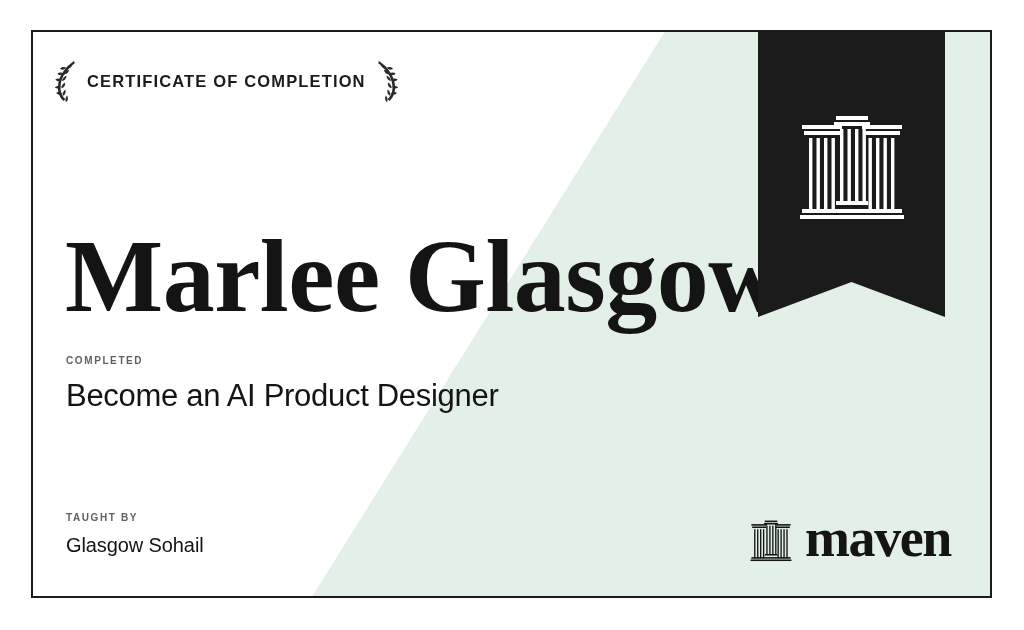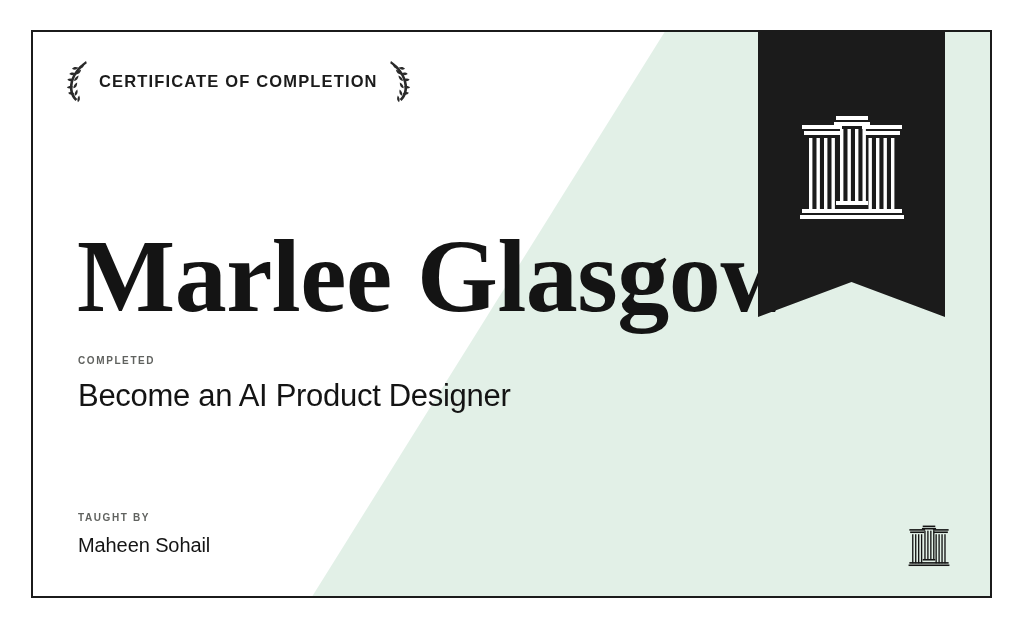--- a/index.html
+++ b/index.html
@@ -43,21 +43,20 @@
     background: #e2f0e7;
     clip-path: polygon(66.0% 0%, 100% 0%, 100% 100%, 29.2% 100%);
     z-index: 0;
   }
 
   
   .layer {
     position: absolute;
     inset: 0;
     z-index: 2;
-    margin-left: 12px;
   }
 
   
   #award-ribbon {
     position: absolute;
     left: 725px;
     top: -2px;
     width: 187px;
     height: 287px;
     background: #1b1b1b;
@@ -263,21 +262,21 @@
 
       <div id="recipient-name">Marlee Glasgow</div>
 
       <div id="completed-block">
         <div class="meta-label">COMPLETED</div>
         <div id="course-title" class="meta-value">Become an AI Product Designer</div>
       </div>
 
       <div id="taught-by-block">
         <div class="meta-label">TAUGHT BY</div>
-        <div id="instructor-name" class="meta-value">Maheen Sohail</div>
+        <div id="instructor-name" class="meta-value">Glasgow Sohail</div>
       </div>
 
       <div id="maven-lockup">
         <svg id="maven-mark-icon" viewBox="0 0 112 112" xmlns="http://www.w3.org/2000/svg" aria-hidden="true">
           <g fill="#141414">
             <rect x="40" y="4" width="32" height="4"></rect>
             <rect x="38" y="10" width="36" height="4"></rect>
             <rect x="44" y="17" width="3.4" height="72"></rect>
             <rect x="51.5" y="17" width="3.4" height="72"></rect>
             <rect x="59" y="17" width="3.4" height="72"></rect>
@@ -292,17 +291,18 @@
             <rect x="66" y="13" width="40" height="4"></rect>
             <rect x="68" y="19" width="36" height="4"></rect>
             <rect x="72.5" y="26" width="3.4" height="74"></rect>
             <rect x="80" y="26" width="3.4" height="74"></rect>
             <rect x="87.5" y="26" width="3.4" height="74"></rect>
             <rect x="95" y="26" width="3.4" height="74"></rect>
             <rect x="6" y="97" width="100" height="4"></rect>
             <rect x="4" y="103" width="104" height="4"></rect>
           </g>
         </svg>
+        <div id="maven-wordmark">maven</div>
       </div>
 
     </div>
   </div>
 </div>
 
 </body></html>

